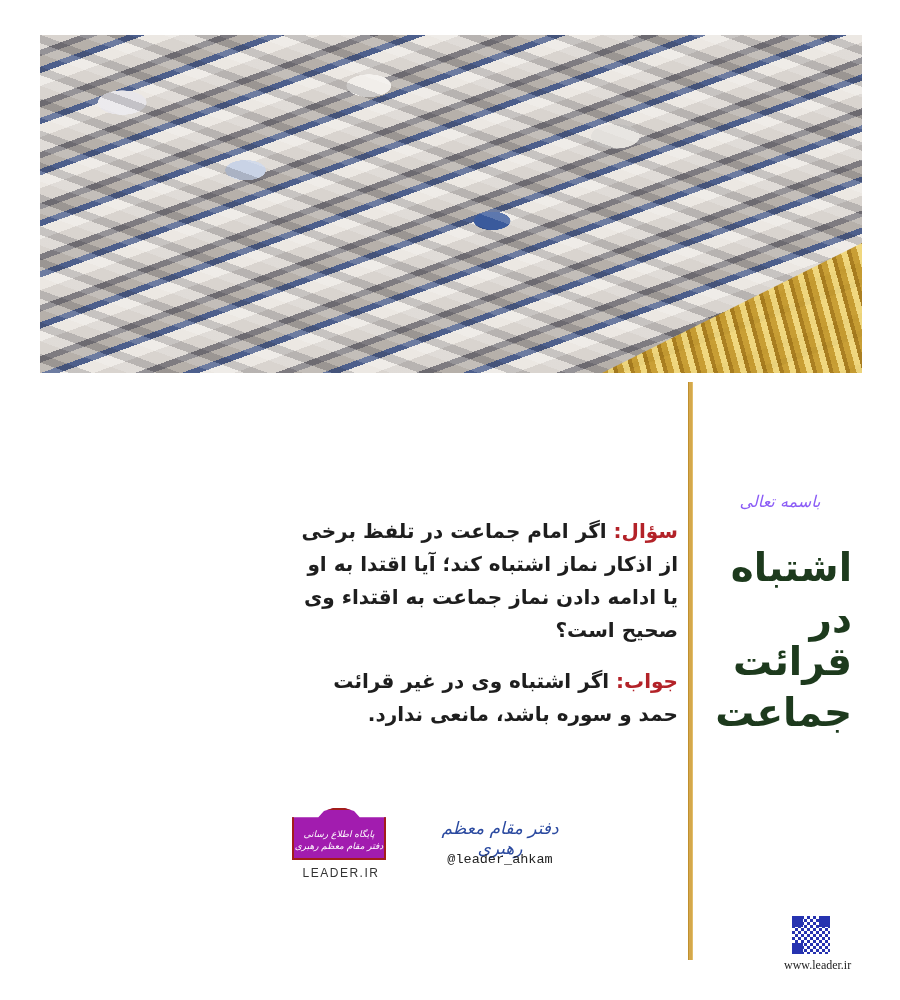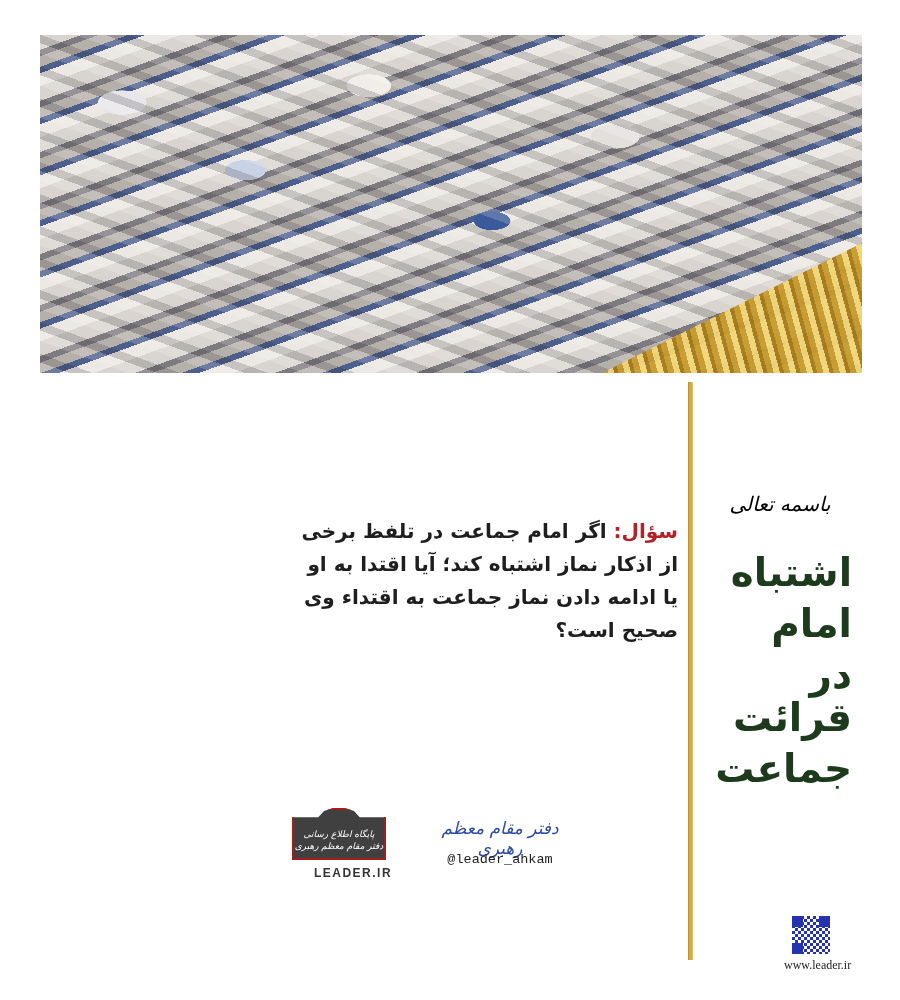--- a/index.html
+++ b/index.html
@@ -30,45 +30,45 @@
       opacity: 0.95;
     }
     .divider {
       position: absolute; left: 688px; top: 382px; width: 5px; height: 578px; background: #d4a84b;
       border-left: 1px solid #c08f2e; border-right: 1px solid #e2bd6a; box-sizing: border-box;
     }
     .title-block {
       position: absolute; left: 700px; top: 480px; width: 160px; text-align: center; direction: rtl;
     }
     .calligraphy {
-      font-family: "DejaVu Serif", serif; font-size: 20px; color: #000000; font-style: italic;
+      font-family: "DejaVu Serif", serif; font-size: 16px; color: #8b5cf6; font-style: italic;
       margin-top: 12px; display: block;
     }
     .title-line {
       display: block; font-weight: bold; font-size: 39px; color: #1d3a1d; line-height: 43px;
       text-align: right; padding-right: 8px; margin-top: 8px;
     }
     .title-lines { margin-top: 35px; }
     .body-text {
       position: absolute; left: 295px; top: 515px; width: 383px; direction: rtl; text-align: right;
       font-family: "DejaVu Sans", sans-serif; color: #1e1e1e;
     }
     .qa-label { color: #b32228; font-weight: bold; }
     .para { font-size: 20px; line-height: 33px; margin: 0; font-weight: 600; }
     .para.answer { margin-top: 18px; }
     .logo-red {
-      position: absolute; left: 292px; top: 808px; width: 94px; height: 52px; background: #404040;
+      position: absolute; left: 292px; top: 808px; width: 94px; height: 52px; background: #a21caf;
       border: 2px solid #a31d1a; box-sizing: border-box;
       clip-path: polygon(0 18%, 28% 18%, 34% 6%, 44% 0, 56% 0, 66% 6%, 72% 18%, 100% 18%, 100% 100%, 0 100%);
       display: flex; flex-direction: column; align-items: center; justify-content: flex-end; padding-bottom: 6px;
     }
     .logo-red span { color: #fff; font-family: "DejaVu Serif", serif; font-style: italic; font-size: 9px; line-height: 12px; direction: rtl; }
     .leader-ir {
-      position: absolute; left: 308px; top: 866px; width: 90px; text-align: center; font-family: "Liberation Sans", sans-serif;
-      font-size: 12px; font-weight: bold; letter-spacing: 1.5px; color: #333;
+      position: absolute; left: 296px; top: 866px; width: 90px; text-align: center; font-family: "Liberation Sans", sans-serif;
+      font-size: 12px; font-weight: normal; letter-spacing: 1.5px; color: #333;
     }
     .logo-blue {
       position: absolute; left: 440px; top: 818px; width: 120px; text-align: center; direction: rtl;
       font-family: "DejaVu Serif", serif; font-style: italic; font-size: 17px; color: #2b4aa0;
     }
     .handle {
       position: absolute; left: 440px; top: 852px; width: 120px; text-align: center; font-family: Liberation Mono, monospace;
       font-size: 13.5px; color: #222;
     }
     .qr {
@@ -91,28 +91,28 @@
   <div class="crowd"></div>
   <div class="golden-shrine"></div>
 </div>
 
 <div class="divider"></div>
 
 <div class="title-block">
   <span class="calligraphy">باسمه تعالی</span>
   <div class="title-lines">
     <span class="title-line">اشتباه</span>
-    <span class="title-line">امام</span>
     <span class="title-line">در قرائت</span>
     <span class="title-line">جماعت</span>
   </div>
 </div>
 
 <div class="body-text">
   <p class="para"><span class="qa-label">سؤال:</span><span> اگر امام جماعت در تلفظ برخی از اذکار نماز اشتباه کند؛ آیا اقتدا به او یا ادامه دادن نماز جماعت به اقتداء وی صحیح است؟</span></p>
+  <p class="para answer"><span class="qa-label">جواب:</span><span> اگر اشتباه وی در غیر قرائت حمد و سوره باشد، مانعی ندارد.</span></p>
 </div>
 
 <div class="logo-red">
   <span>پایگاه اطلاع رسانی</span>
   <span>دفتر مقام معظم رهبری</span>
 </div>
 <div class="leader-ir">LEADER.IR</div>
 
 <div class="logo-blue">دفتر مقام معظم رهبری</div>
 <div class="handle">@leader_ahkam</div>

